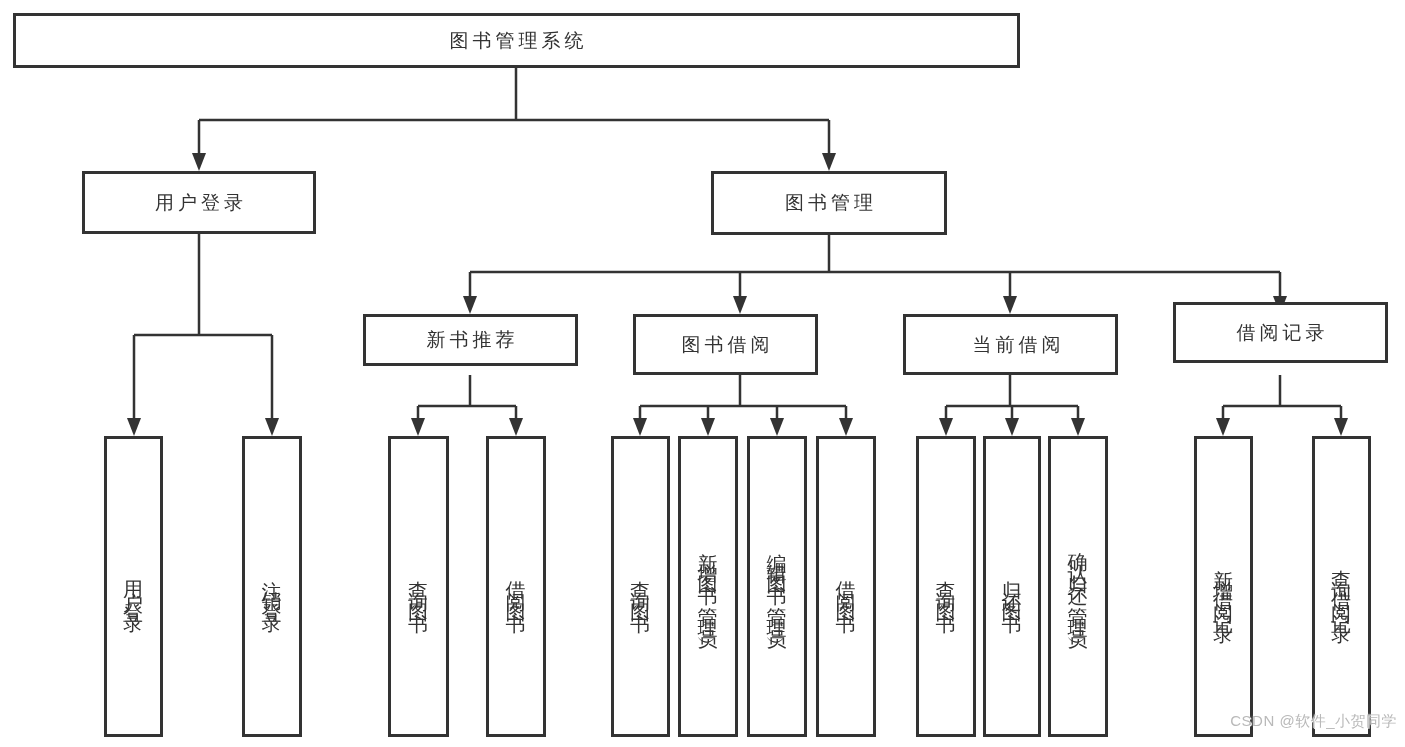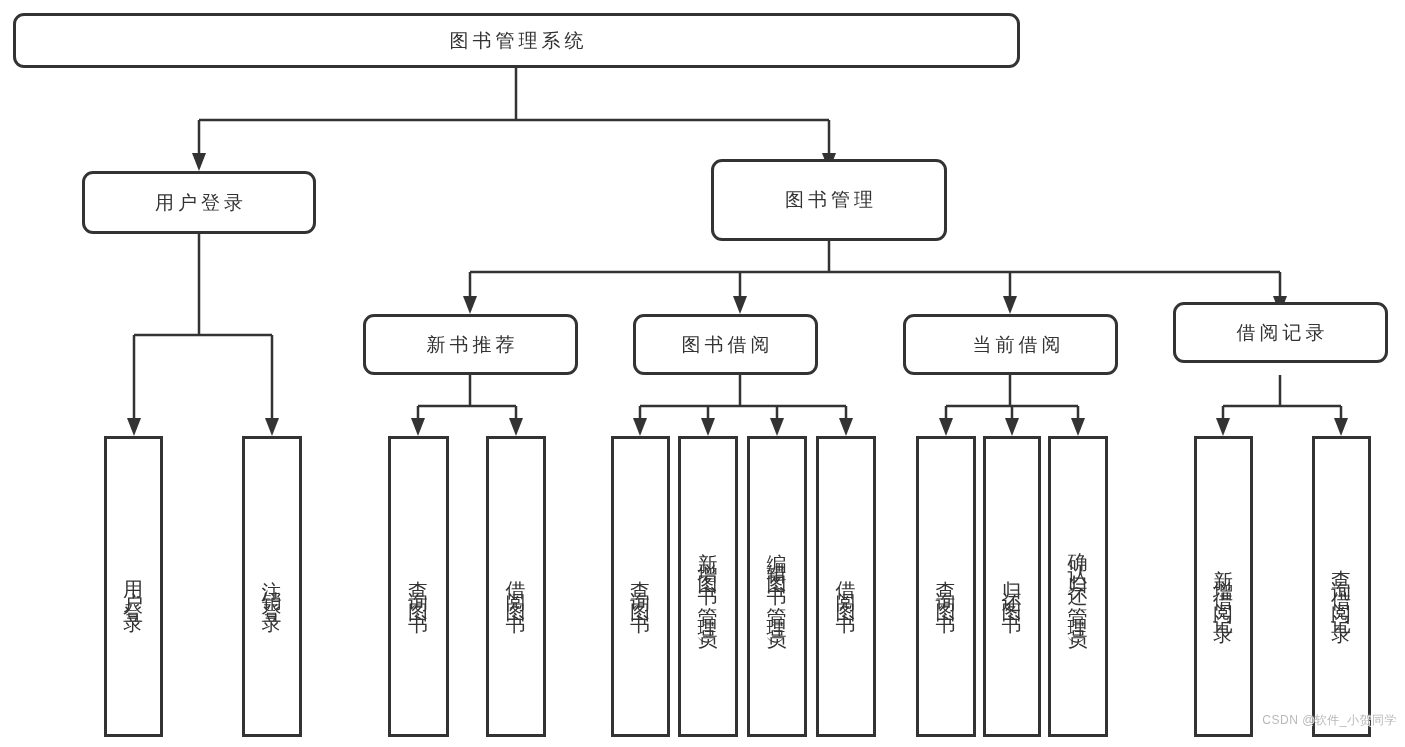--- a/index.html
+++ b/index.html
@@ -9,29 +9,29 @@
     font-family:"Liberation Sans","DejaVu Sans",sans-serif;
     color:#333333;
   }
   #wires { position:absolute; left:0; top:0; z-index:1; }
   .node {
     position:absolute; box-sizing:border-box;
     border:3px solid #333333; background:#ffffff;
     display:flex; align-items:center; justify-content:center;
     z-index:2;
   }
-  .hbox { font-size:19px; letter-spacing:4px; text-indent:4px; white-space:nowrap;border-radius:11px; }
+  .hbox { font-size:19px; letter-spacing:4px; text-indent:4px; white-space:nowrap; }
   .vbox .vtext {
     writing-mode:vertical-rl; text-orientation:mixed;
     font-size:20px; letter-spacing:11px; line-height:1;
     white-space:nowrap;
   }
   #watermark {
     position:absolute; right:8px; top:712px; z-index:5;
-    font-size:12px; letter-spacing:0.5px; color:#b9b9b9;
+    font-size:15px; letter-spacing:0.5px; color:#b9b9b9;
     text-shadow:0 0 2px #ffffff, 1px 1px 0 #ffffff;
     white-space:nowrap;
   }
 </style>
 </head>
 <body>
 
 <div id="stage">
 
   <svg id="wires" width="1405" height="747" viewBox="0 0 1405 747">
@@ -74,25 +74,25 @@
     </g>
   </svg>
 
   <div class="node hbox" style="left:13px; top:13px; width:1007px; height:55px;">
     <span>图书管理系统</span>
   </div>
 
   <div class="node hbox" style="left:82px; top:171px; width:234px; height:63px;">
     <span>用户登录</span>
   </div>
-  <div class="node hbox" style="left:711px; top:159px; width:236px; height:82px;">
+  <div class="node hbox" style="left:711px; top:171px; width:236px; height:64px;">
     <span>图书管理</span>
   </div>
 
-  <div class="node hbox" style="left:363px; top:314px; width:215px; height:61px;">
+  <div class="node hbox" style="left:363px; top:314px; width:215px; height:52px;">
     <span>新书推荐</span>
   </div>
   <div class="node hbox" style="left:633px; top:314px; width:185px; height:61px;">
     <span>图书借阅</span>
   </div>
   <div class="node hbox" style="left:903px; top:314px; width:215px; height:61px;padding-left:12px;">
     <span>当前借阅</span>
   </div>
   <div class="node hbox" style="left:1173px; top:302px; width:215px; height:61px;">
     <span>借阅记录</span>

